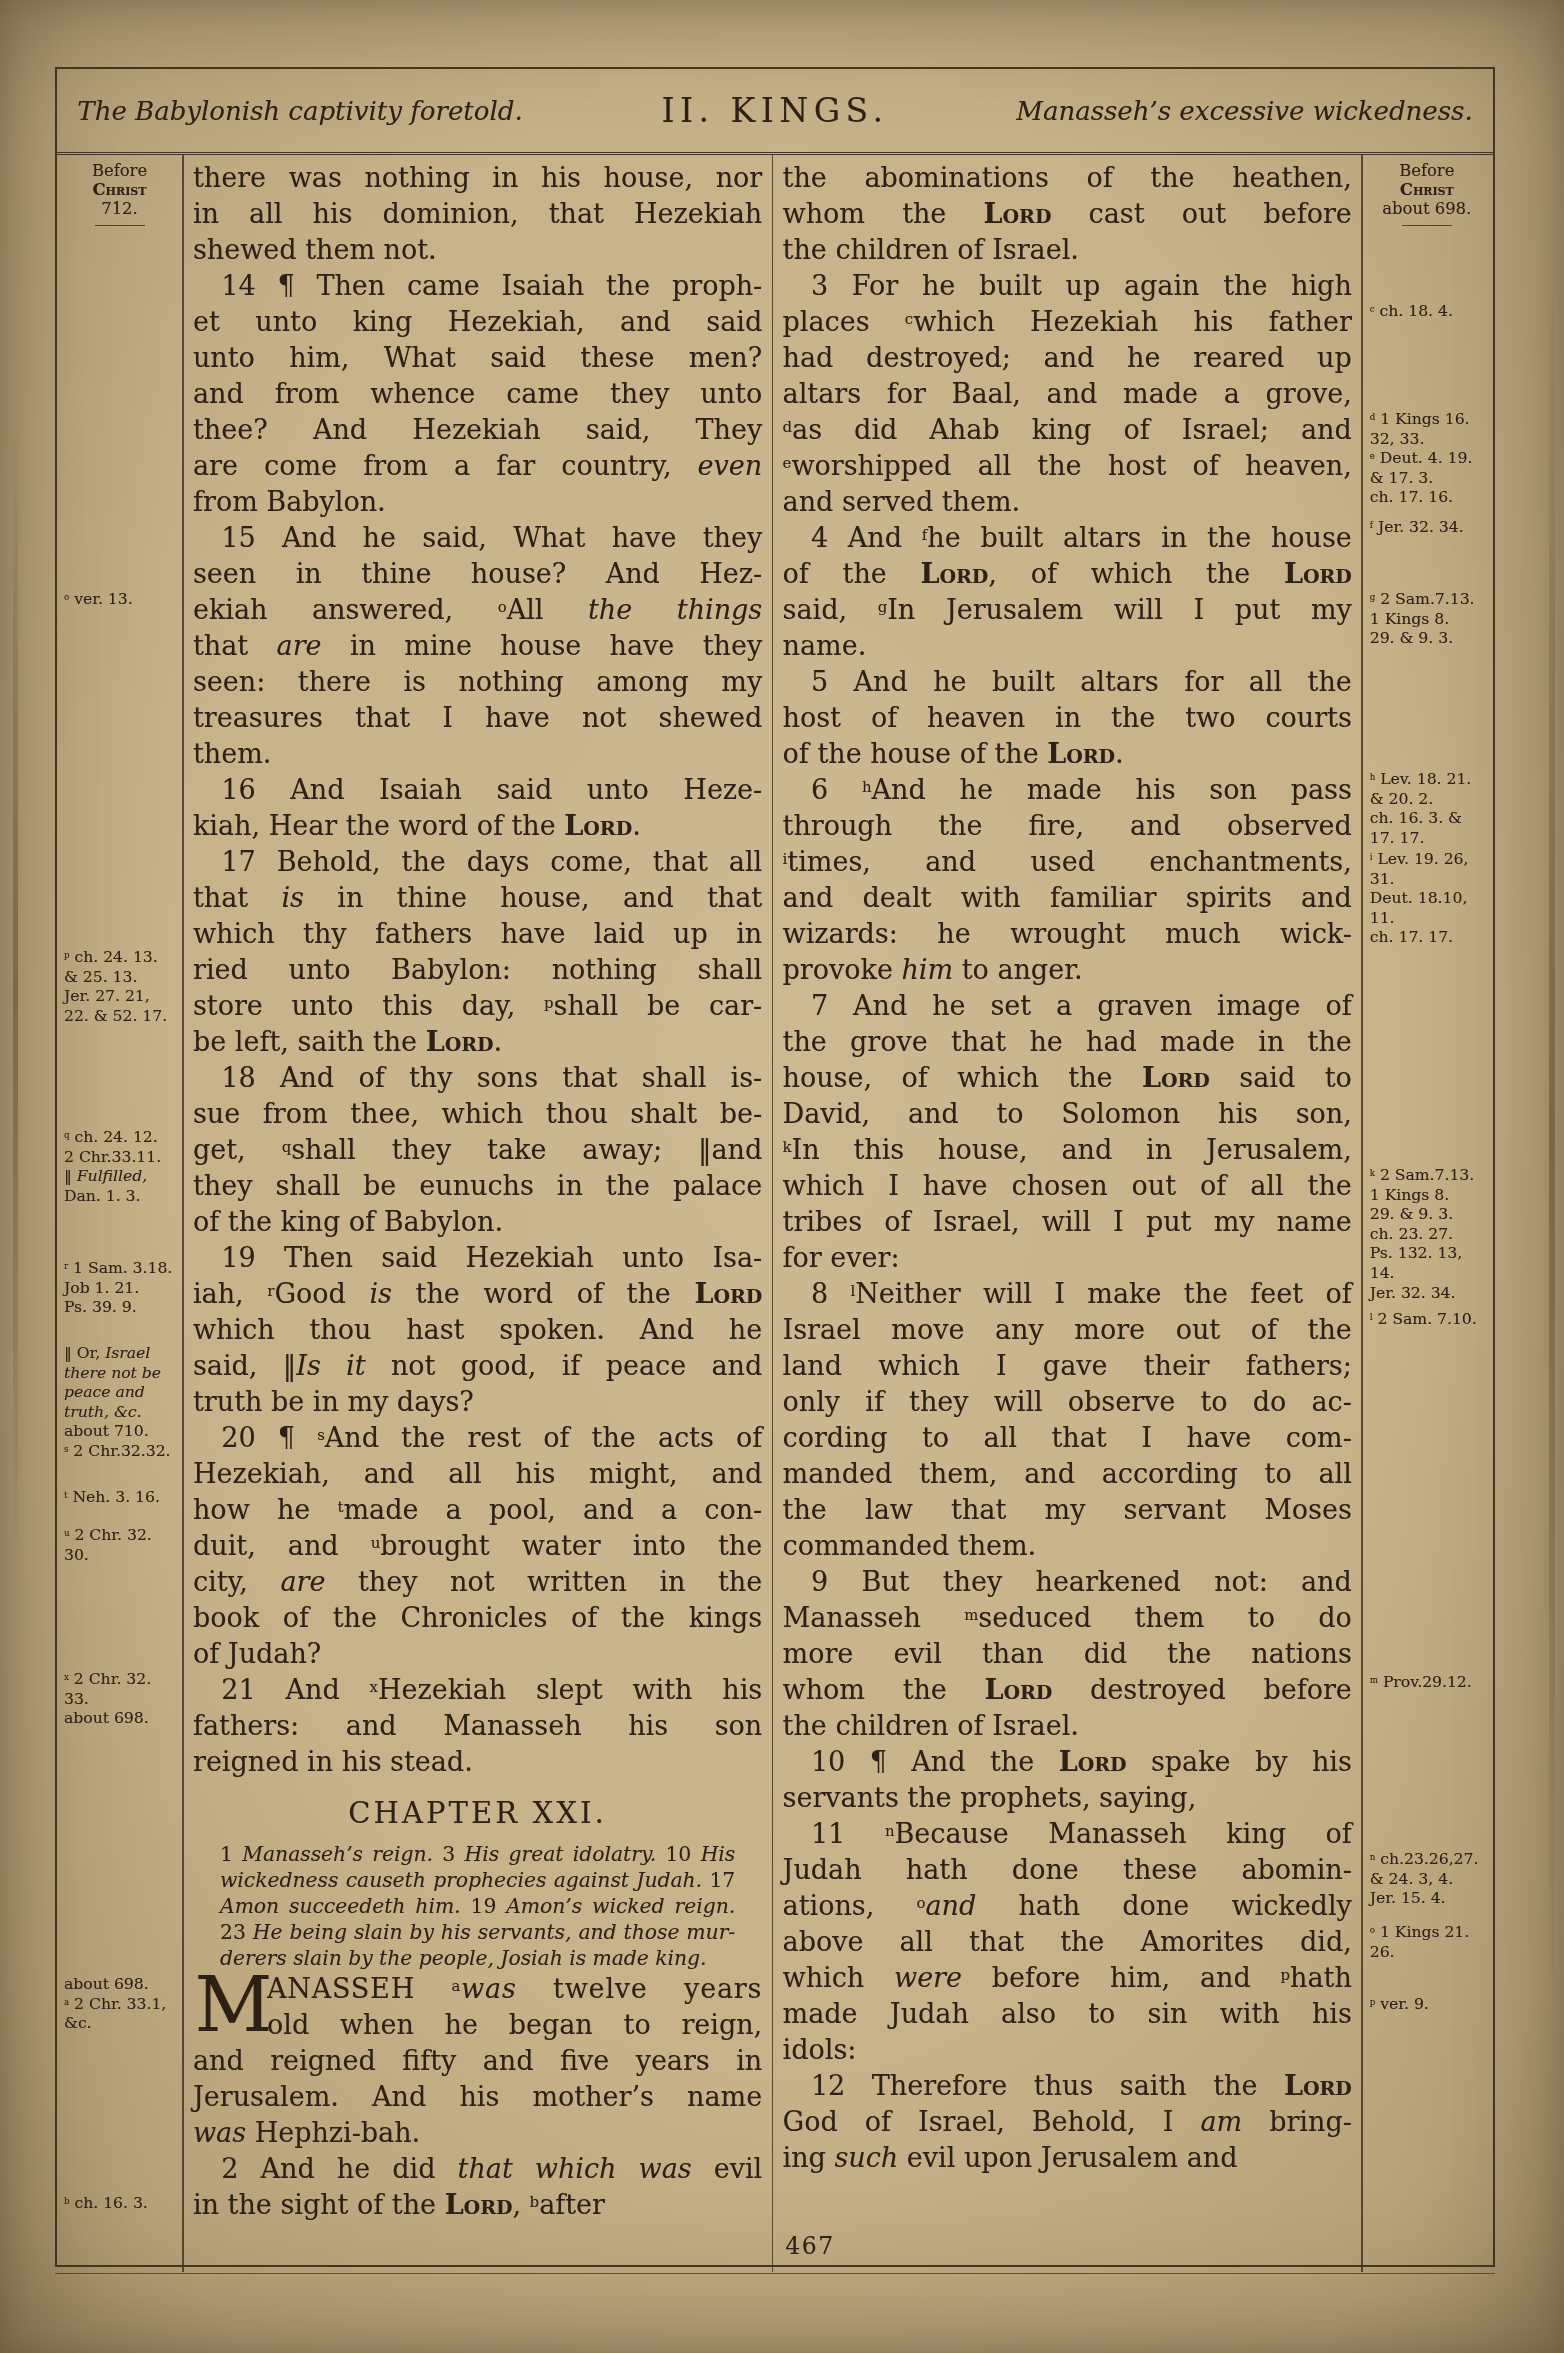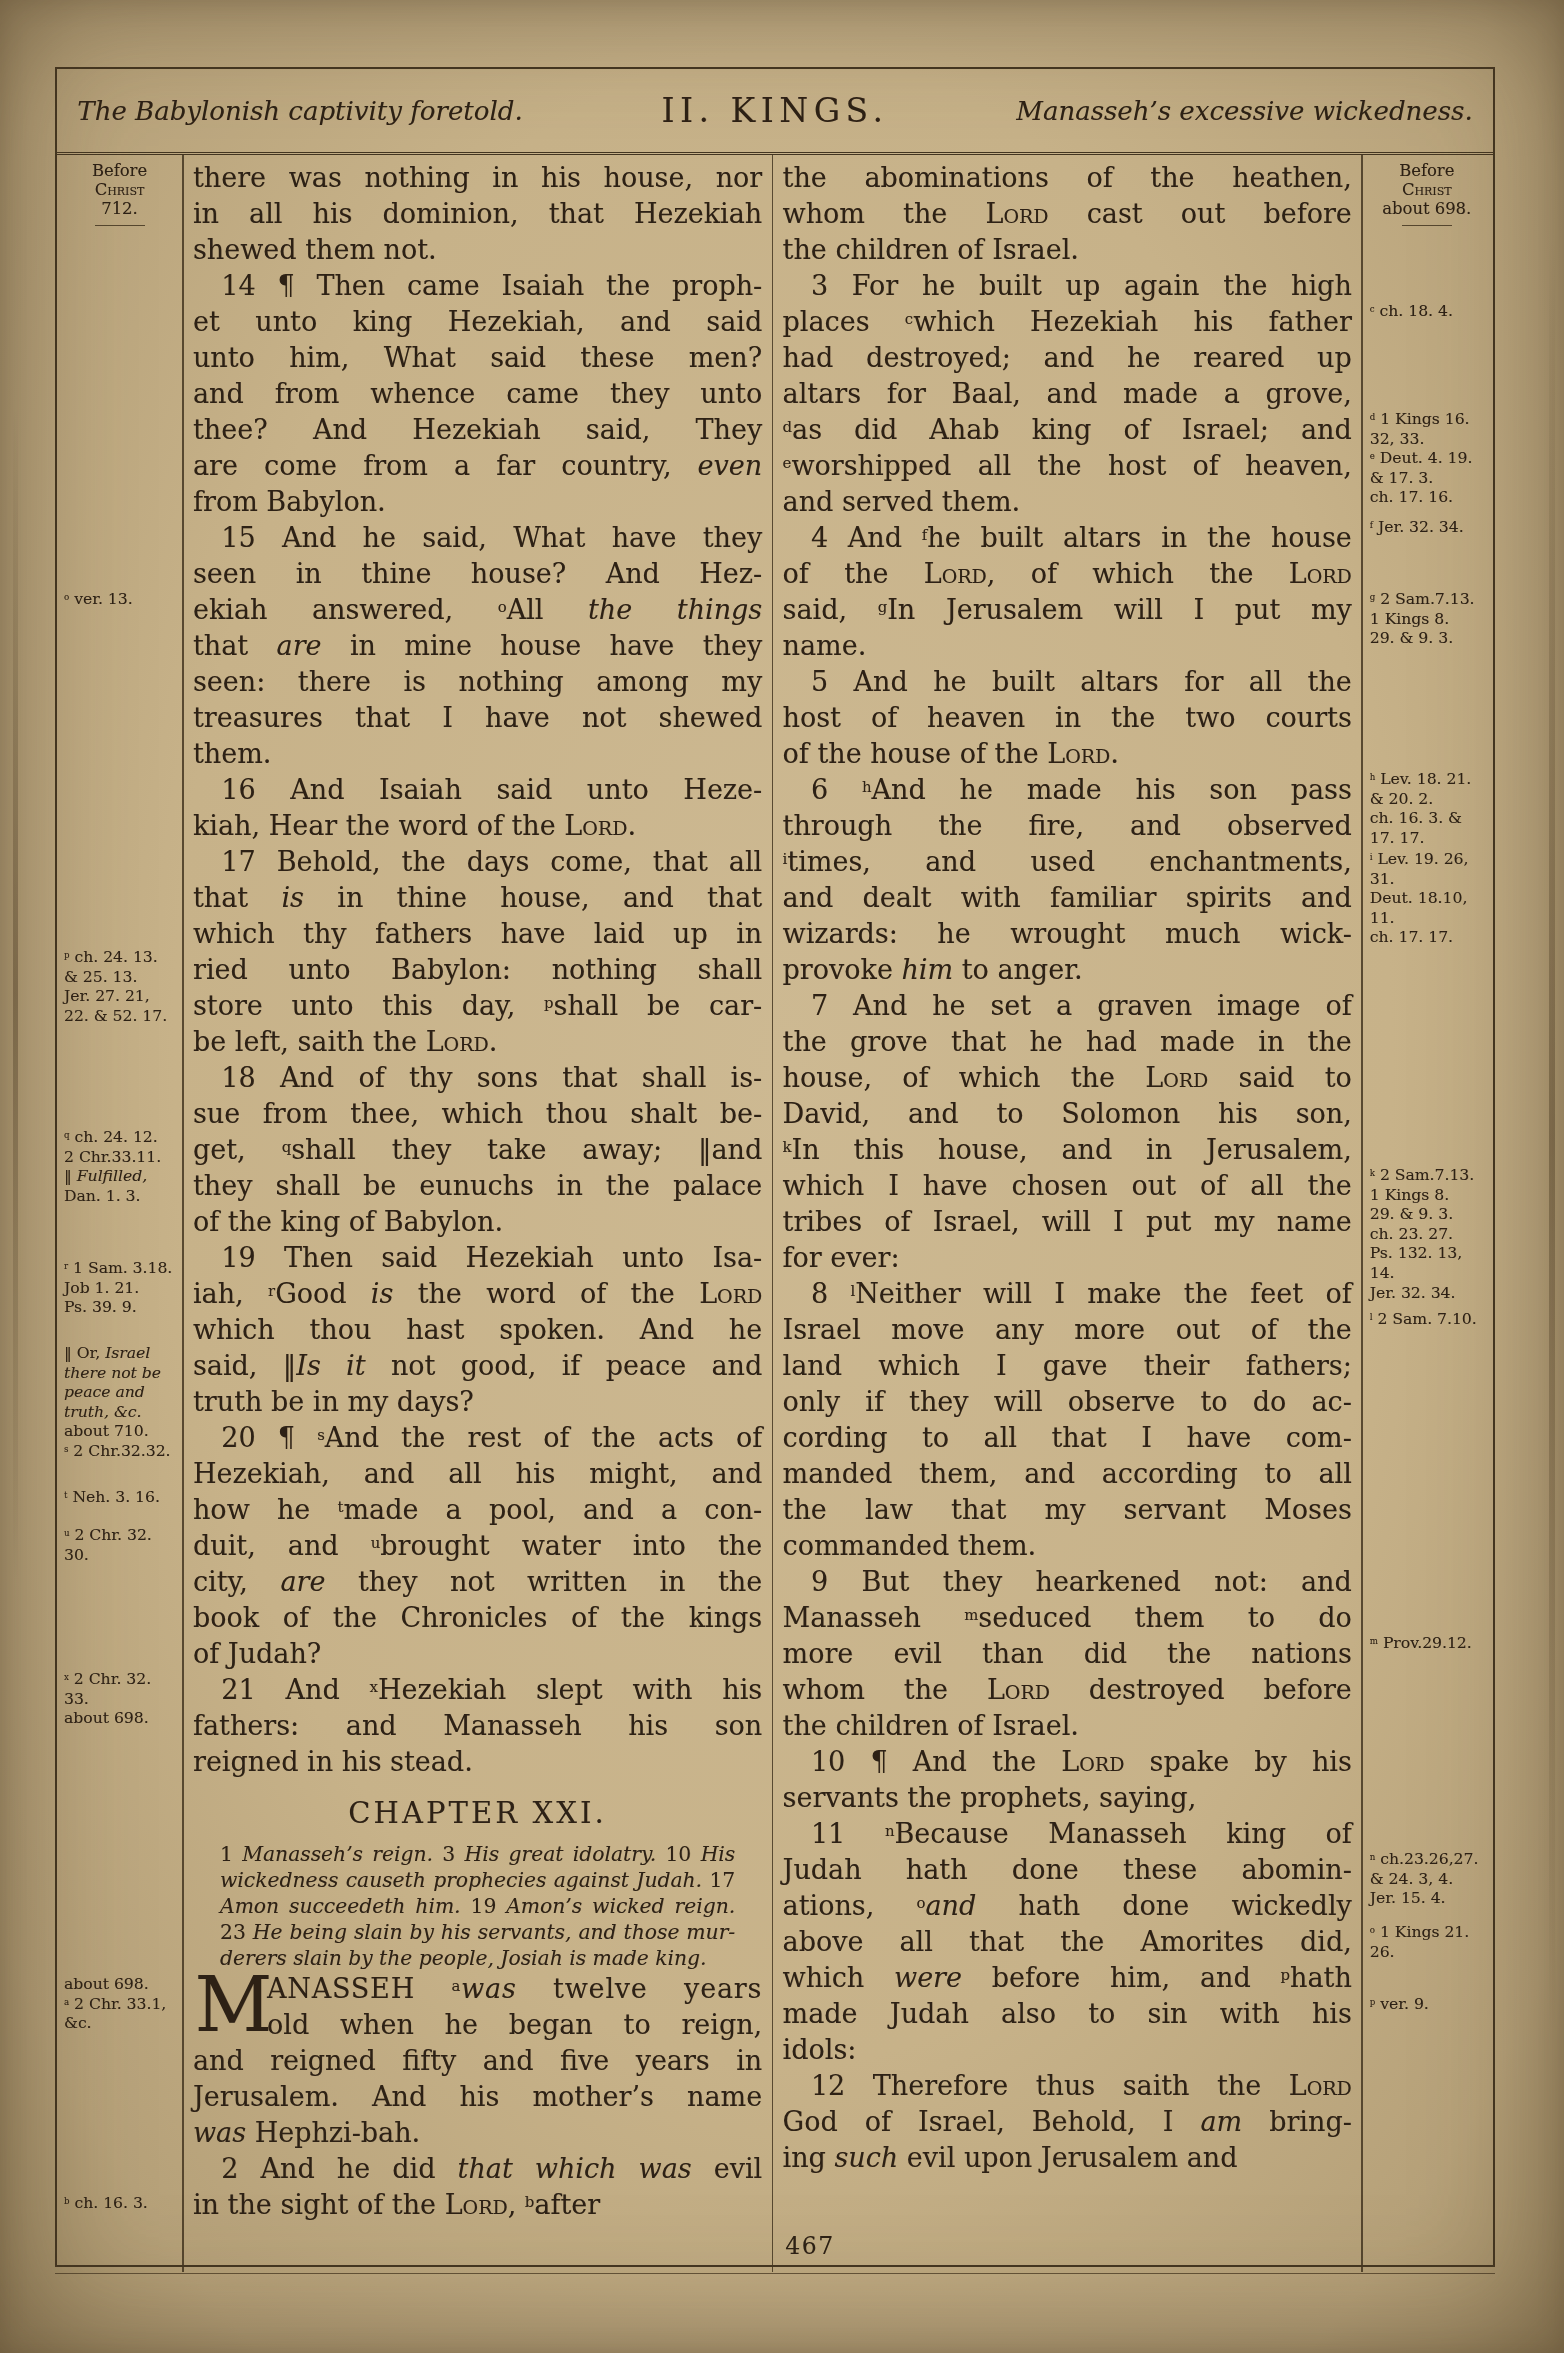--- a/index.html
+++ b/index.html
@@ -42,21 +42,21 @@
   .mhead { position:absolute; top:6.3px; left:0; right:0; text-align:center;
     font-size:16.4px; line-height:19px; }
   .mhead::after { content:""; display:block; width:50px; margin:6.3px auto 0;
     border-top:1.6px solid rgba(68,54,33,.85); }
   .mnote { position:absolute; left:7px; right:2.3px; }
 
   .text-col { width:588px; box-sizing:border-box; padding:4.7px 9.4px 0;
     font-size:27px; line-height:36px; }
 
   sup { font-size:.55em; line-height:0; vertical-align:.5em; }
-  .sc { font-variant:small-caps; }
+  .sc { font-variant:small-caps;font-weight:bold; }
   .up { font-style:normal; }
 
   .para .ln { text-align:justify; text-align-last:justify; }
   .para .ln:last-child { text-align-last:left; }
   .para .ln:first-child { text-indent:1.05em; }
   .first-cont .para:first-child .ln:first-child { text-indent:0; }
 
   .chap-head { text-align:center; font-size:29px; letter-spacing:3.1px;
     line-height:38px; margin:14px 0 9.4px; }
 
@@ -370,21 +370,21 @@
             <div class="ln">1 Kings 8.</div>
             <div class="ln">29. &amp; 9. 3.</div>
             <div class="ln">ch. 23. 27.</div>
             <div class="ln">Ps. 132. 13,</div>
             <div class="ln">14.</div>
             <div class="ln">Jer. 32. 34.</div>
           </div>
         <div class="mnote" style="top:1155px">
             <div class="ln"><sup>l</sup> 2 Sam. 7.10.</div>
           </div>
-        <div class="mnote" style="top:1479px">
+        <div class="mnote" style="top:1518px">
             <div class="ln"><sup>m</sup> Prov.29.12.</div>
           </div>
         <div class="mnote" style="top:1695px">
             <div class="ln"><sup>n</sup> ch.23.26,27.</div>
             <div class="ln">&amp; 24. 3, 4.</div>
             <div class="ln">Jer. 15. 4.</div>
           </div>
         <div class="mnote" style="top:1768px">
             <div class="ln"><sup>o</sup> 1 Kings 21.</div>
             <div class="ln">26.</div>

